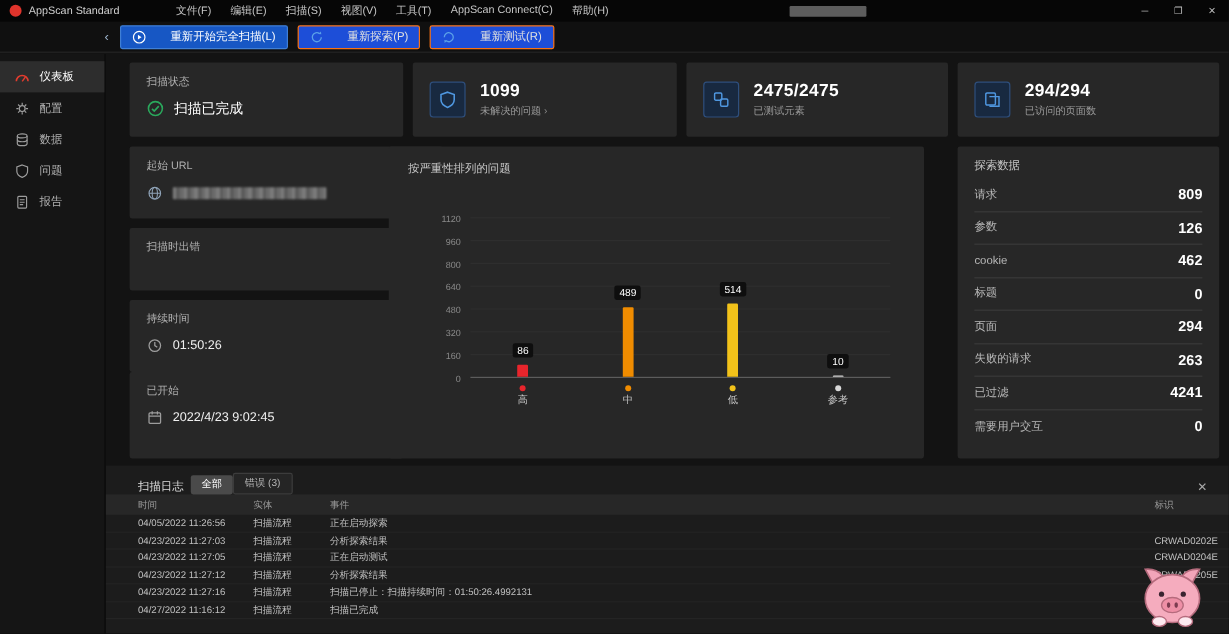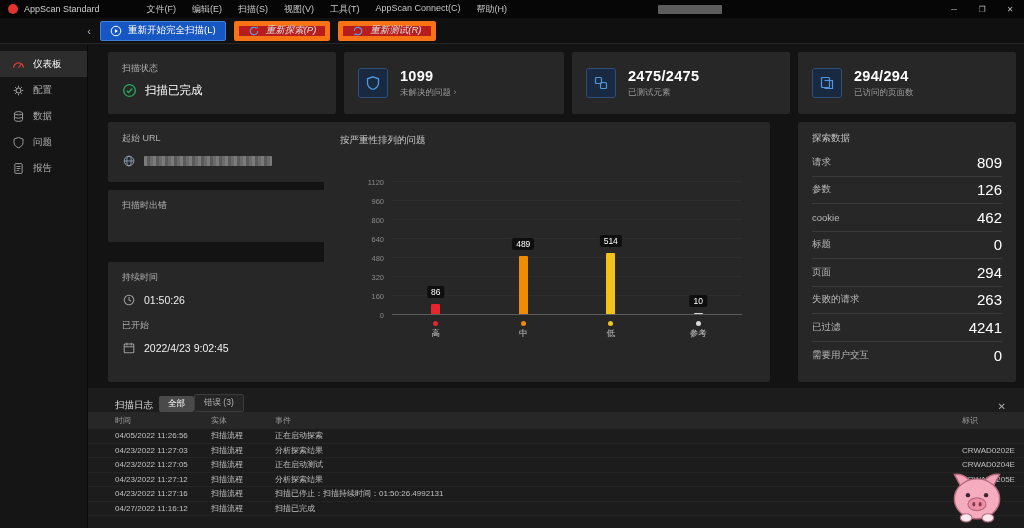--- a/index.html
+++ b/index.html
@@ -12,24 +12,24 @@
   .app-title { font-size:9px; color:#cfcfcf; margin-right:39px; white-space:nowrap; }
   .menus { display:flex; }
   .menu-item { font-size:9px; color:#c6c6c6; padding:2px 8px; white-space:nowrap; cursor:default; }
   .tb-redact { position:absolute; left:658px; top:5px; width:64px; height:9px; background:#5d5d5d; border-radius:1px; filter:blur(0.6px); }
   .win-controls { position:absolute; right:0; top:0; height:18px; display:flex; }
   .win-btn { width:28px; height:18px; display:flex; align-items:center; justify-content:center; font-size:8px; color:#bbb; }
 
   
   .toolbar { position:absolute; top:18px; left:0; right:0; height:26px; background:#101010; border-bottom:1px solid #262626; display:flex; align-items:center; gap:8px; padding-left:100px; z-index:15; }
   .collapse { position:absolute; left:82px; top:4px; width:14px; height:18px; display:flex; align-items:center; justify-content:center; color:#9fb6cf; font-size:11px; cursor:pointer; }
-  .btn { height:20px; display:inline-flex; align-items:center; gap:6px; padding:0 9px; font-size:9.5px; border-radius:2px; cursor:pointer; white-space:nowrap; }
+  .btn { height:20px; display:inline-flex; align-items:center; gap:20px; padding:0 9px; font-size:9.5px; border-radius:2px; cursor:pointer; white-space:nowrap; }
   .btn svg { width:12px; height:12px; flex:0 0 auto; }
   .btn-primary { background:#1757c4; border:1px solid #3f7fd6; color:#fff; }
-  .btn-secondary { background:#b91c1c; border:5px solid #f97316; color:#e0e0e0;font-style:italic; }
+  .btn-secondary { background:#1d4ed8; border:1px solid #f97316; color:#e0e0e0; }
 
   
   .sidebar { position:absolute; left:0; top:45px; width:88px; bottom:0; background:#151515; border-right:1px solid #0a0a0a; z-index:10; padding-top:6px; }
   .side-item { height:26px; display:flex; align-items:center; gap:8px; padding-left:12px; font-size:9.5px; color:#b2b2b2; cursor:pointer; }
   .side-item svg { width:13px; height:13px; flex:0 0 auto; }
   .side-item.selected { background:#2d2d2d; color:#fff; }
   .icon-red { color:#e23c2e; }
   .icon-gray { color:#9d9d9d; }
 
   
@@ -66,21 +66,21 @@
   .cat { flex:1; display:flex; flex-direction:column; align-items:center; gap:2px; }
   .cat-dot { width:5px; height:5px; border-radius:50%; }
   .cat-label { font-size:8.5px; color:#c5c5c5; }
 
   
   .explore-title { font-size:9.5px; color:#c8c8c8; padding:10px 14px 4px; }
   .explore-rows { padding:0 14px; }
   .explore-row { height:27.5px; display:flex; align-items:center; justify-content:space-between; border-bottom:1px solid #3a3a3a; }
   .explore-row:last-child { border-bottom:none; }
   .explore-label { font-size:9.5px; color:#b8b8b8; }
-  .explore-value { font-size:15px; font-weight:normal; color:#fff; }
+  .explore-value { font-size:12px; font-weight:bold; color:#fff; }
 
   
   .log-panel { position:absolute; left:88px; top:388px; right:0; bottom:0; background:#1c1c1c; z-index:5; }
   .log-header { height:24px; display:flex; align-items:flex-end; padding:0 10px 0 27px; }
   .log-title { font-size:9.5px; color:#ddd; margin-right:6px; }
   .log-tab { font-size:8.5px; padding:2px 9px; border-radius:2px; cursor:pointer; }
   .log-tab.selected { background:#4a4a4a; color:#fff; }
   .log-tab.unselected { background:#252525; border:1px solid #3c3c3c; color:#b5b5b5; }
   .log-close { margin-left:auto; color:#aaa; font-size:10px; padding:0 8px; cursor:pointer; }
   .log-cols { height:17px; background:#272727; display:flex; align-items:center; font-size:8px; color:#9a9a9a; padding-left:27px; }
@@ -242,21 +242,21 @@
           <path d="M2.5 8h11" stroke="#8fa3b8" stroke-width="1"></path>
         </svg>
       <div class="redact-bar"></div>
     </div>
   </div>
 
   <div class="card" style="left:108px; top:190px; width:228px; height:52px; padding:9px 14px;">
     <div class="dcard-label">扫描时出错</div>
   </div>
 
-  <div class="card" style="left:108px; top:262px; width:228px; height:60px; padding:9px 14px;">
+  <div class="card" style="left:108px; top:250px; width:228px; height:60px; padding:9px 14px;">
     <div class="dcard-label">持续时间</div>
     <div class="dcard-row">
       <svg viewBox="0 0 16 16">
           <circle cx="8" cy="8" r="5.5" fill="none" stroke="#9d9d9d" stroke-width="1.2"></circle>
           <path d="M8 4.6V8l2.4 1.5" fill="none" stroke="#9d9d9d" stroke-width="1.2"></path>
         </svg>
       <span class="dcard-value">01:50:26</span>
     </div>
   </div>
 

